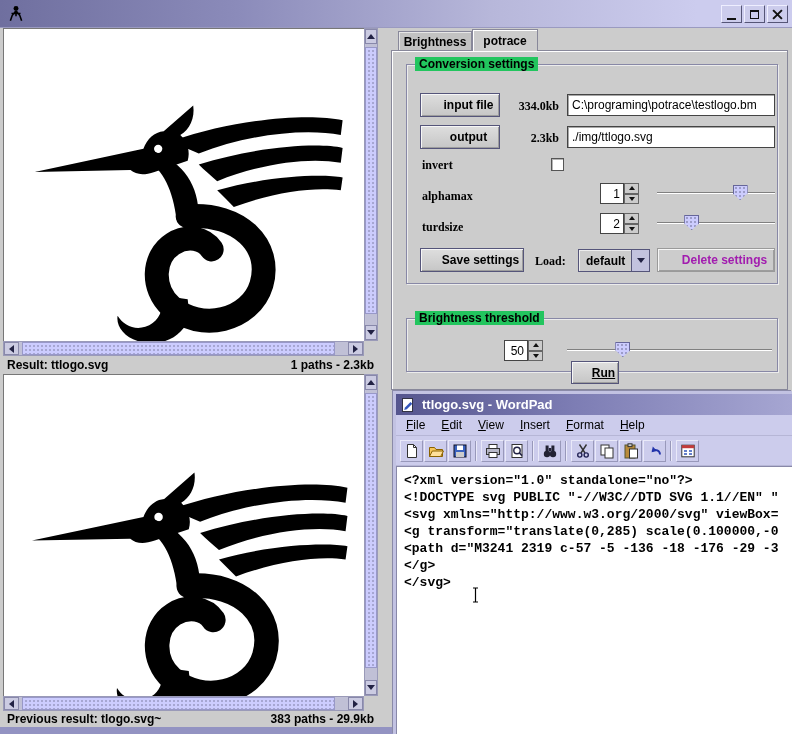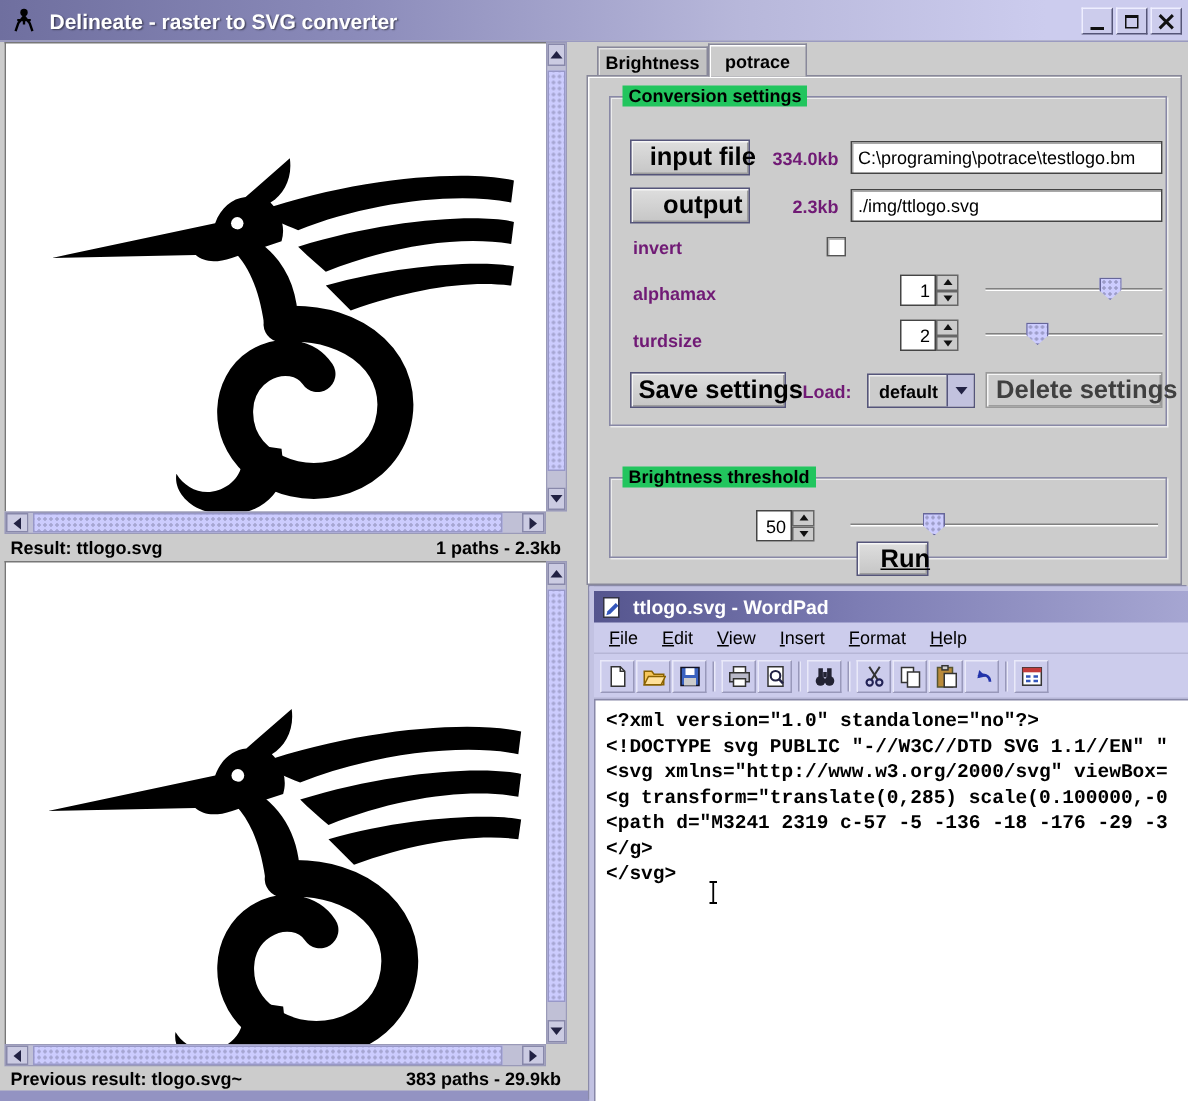--- a/index.html
+++ b/index.html
@@ -45,25 +45,25 @@
 
   
   .tab { position:absolute; display:flex; align-items:center; justify-content:center; font-weight:bold; cursor:default; }
   #tab-autotrace { left:398px; top:31px; width:74px; height:20px; background:#c2c2c2; border:1px solid #88889a; border-bottom:none; box-shadow:inset 1px 1px 0 #e6e6e6; }
   #tab-potrace   { left:472px; top:29px; width:66px; height:22px; background:#cccccc; border:1px solid #88889a; border-bottom:none; box-shadow:inset 1px 1px 0 #ffffff; z-index:3; }
   #tab-panel { position:absolute; left:391px; top:50px; width:397px; height:340px; background:#cccccc; border:1px solid #88889a; box-shadow:inset 1px 1px 0 #fff; z-index:2; }
 
   .group { position:absolute; border:1px solid #8888a6; box-shadow:inset 1px 1px 0 #ececec, 1px 1px 0 #ececec; }
   .group-title { position:absolute; top:-8px; left:8px; background:#22c55e; padding:0 4px; font-weight:bold; white-space:nowrap; }
 
-  .mbtn { position:absolute; background:linear-gradient(#dedede,#c6c6c6); border:1px solid #55557a; color:#000; font-weight:bold; font-size:17px; font-family:inherit;
+  .mbtn { position:absolute; background:linear-gradient(#dedede,#c6c6c6); border:1px solid #55557a; color:#000; font-weight:bold; font-size:12px; font-family:inherit;
     display:flex; align-items:center; justify-content:center; box-shadow:inset 1px 1px 0 #f6f6f6, inset -1px -1px 0 #9d9d9d; cursor:default; white-space:nowrap;padding-left:17px; }
-  .mbtn.disabled { color:#404040; border-color:#9a9a9a; background:#cccccc; }
-
-  .lbl { position:absolute; font-weight:bold; color:#701a75; white-space:nowrap; }
+  .mbtn.disabled { color:#a21caf; border-color:#9a9a9a; background:#cccccc; }
+
+  .lbl { position:absolute; font-weight:bold; color:#000000; white-space:nowrap;font-family:Liberation Serif, serif; }
   .lbl.right { text-align:right; }
 
   .tfield { position:absolute; background:#fff; border:1px solid #444; box-shadow:inset 1px 1px 0 #a8a8a8; font:12px "Liberation Sans",sans-serif; padding:0 4px; white-space:nowrap; overflow:hidden; outline:none; }
 
   .checkbox { position:absolute; width:13px; height:13px; background:#fff; border:1px solid #555; box-shadow:inset 1px 1px 0 #b4b4b4; }
 
   .spinner { position:absolute; display:flex; height:21px; }
   .spin-value { background:#fff; border:1px solid #444; width:24px; text-align:right; padding:3px 3px 0 0; font-size:12px; }
   .spin-btns { display:flex; flex-direction:column; width:15px; }
   .spin-btn { flex:1; background:#cbcbcb; border:1px solid #666; display:flex; align-items:center; justify-content:center; }
@@ -101,21 +101,20 @@
 
 <div id="screen">
 
   <div id="main-titlebar">
     <div class="app-icon">
       <svg viewBox="0 0 16 16" width="18" height="18">
           <circle cx="8" cy="3" r="2.2" fill="#000"></circle>
           <path d="M8 5 L4.6 9.4 L3 14 M8 5 L11.4 9.4 L13 14 M8 5 L8 10 M4 7.5 L12 7.5" stroke="#000" stroke-width="1.4" fill="none"></path>
         </svg>
     </div>
-    <span class="title-text">Delineate - raster to SVG converter</span>
     <div class="win-controls">
       <div class="wbtn">
           <div class="g-min"></div>
         </div>
       <div class="wbtn">
           <div class="g-max"></div>
         </div>
       <div class="wbtn">
         <svg viewBox="0 0 10 10" width="11" height="11">
             <path d="M1 1 L9 9 M9 1 L1 9" stroke="#111" stroke-width="1.8"></path>

